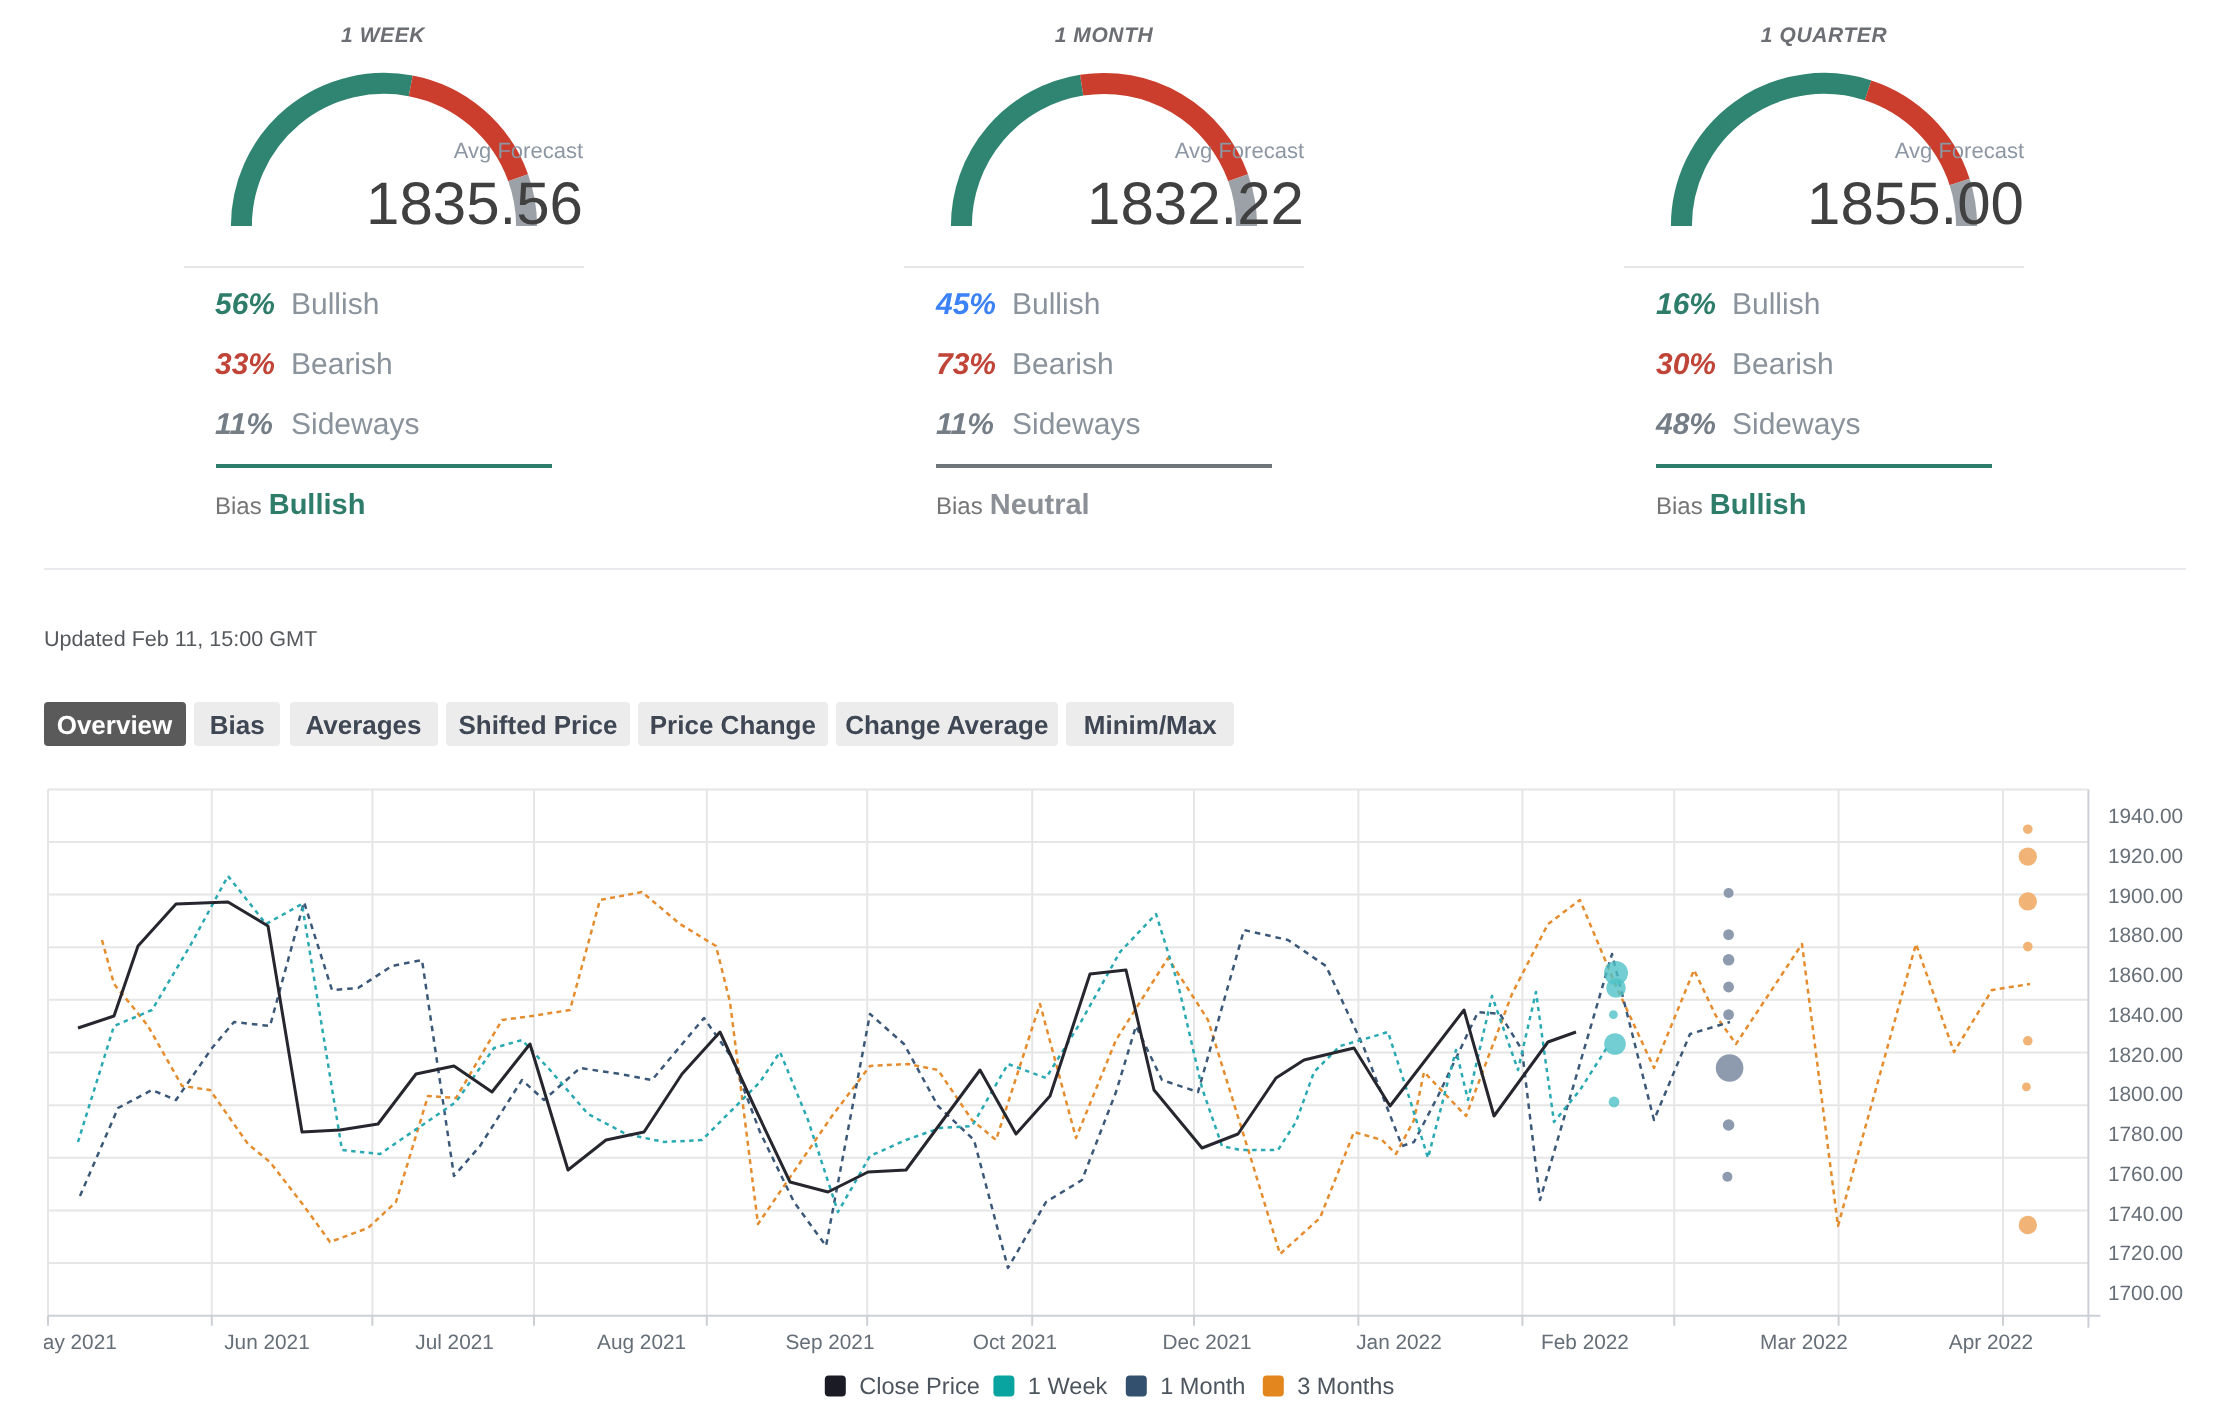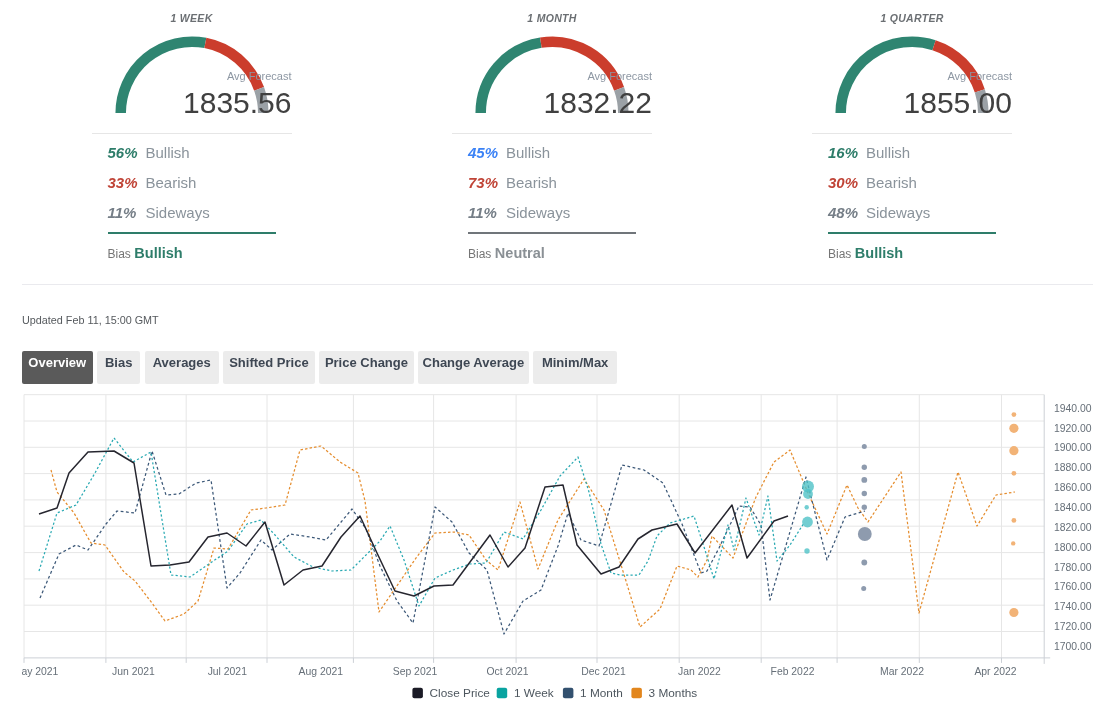--- a/index.html
+++ b/index.html
@@ -11,21 +11,21 @@
 .prow { height:30px; display:flex; align-items:center; font-size:15px; }
 .pnum { font-weight:bold; width:38px; display:inline-block;font-style:italic; }
 .plab { color:#8A939B; }
 .uline { position:absolute; top:232px; left:16px; width:168px; height:2px; }
 .biasrow { position:absolute; top:243.5px; left:16px; }
 .biaslab { font-size:12px; color:#757575; margin-right:3.5px; }
 .biasval { font-size:14.5px; font-weight:bold; }
 .sep { position:absolute; top:283.5px; left:22px; width:1071px; height:1px; background:#EAEAEE; }
 .updated { position:absolute; top:314px; left:22px; font-size:10.8px; color:#55595D; }
 .tabs { position:absolute; top:351px; left:22px; }
-.tab { position:absolute; top:0; height:33px; background:#ECECEC; color:#3E4753; font-size:13px; font-weight:bold; text-align:center; line-height:24.5px; border-radius:2px; }
+.tab { position:absolute; top:0; height:22px; background:#ECECEC; color:#3E4753; font-size:13px; font-weight:bold; text-align:center; line-height:24.5px; border-radius:2px; }
 .tab.sel { background:#5A5A5A; color:#fff; }
 </style></head>
 <body>
 
 <div class="gauge" style="left:91.5px">
   <div class="gtitle">1 WEEK</div>
   <svg width="200" height="125" style="position:absolute;left:0;top:30px;overflow:visible">
       <path d="M 28.70 83.00 A 71.3 71.3 0 0 1 113.36 12.96" stroke="#2F8571" stroke-width="10.5" fill="none"></path>
       <path d="M 113.36 12.96 A 71.3 71.3 0 0 1 167.08 58.85" stroke="#CB3D2C" stroke-width="10.5" fill="none"></path>
       <path d="M 167.08 58.85 A 71.3 71.3 0 0 1 171.30 83.00" stroke="#9BA1A6" stroke-width="10.5" fill="none"></path>

